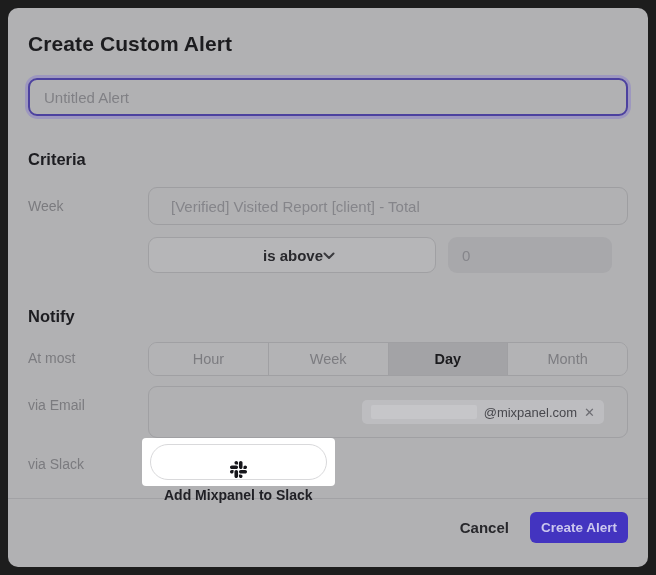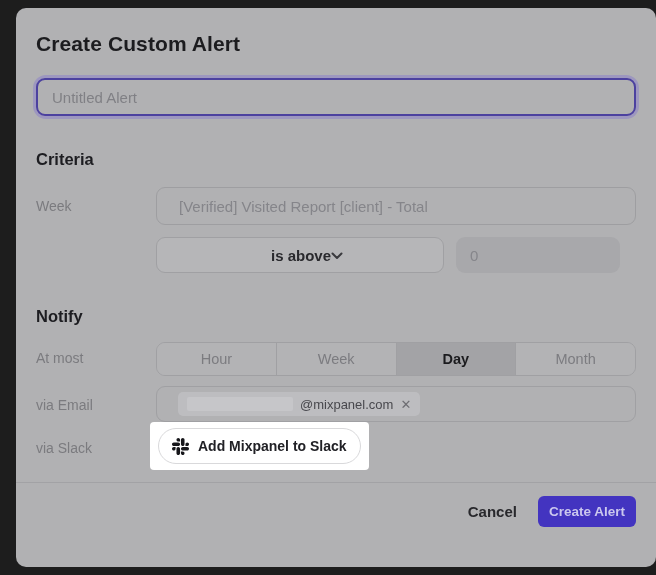--- a/index.html
+++ b/index.html
@@ -4,21 +4,21 @@
 <style>
   * { margin: 0; padding: 0; box-sizing: border-box; }
   html, body {
     width: 656px; height: 575px;
     background: #1d1d1d;
     font-family: "Liberation Sans", "DejaVu Sans", sans-serif;
     overflow: hidden;
   }
   .modal {
     position: absolute;
-    left: 16px; top: 8px;
+    left: 8px; top: 8px;
     width: 640px; height: 559px;
     background: #b1b1b3;
     border-radius: 10px;
     overflow: hidden;
   }
   .modal-title {
     margin: 24px 20px 0;
     font-size: 21px;
     font-weight: 700;
     color: #1c1c1f;
@@ -126,26 +126,27 @@
   }
   .segment:first-child { border-left: none; }
   .segment.selected {
     background: #a3a3a6;
     color: #1b1b1e;
     font-weight: 700;
   }
 
   .email-row { margin-top: 10px; }
   .email-box {
-    width: 100%; height: 36px;
+    width: 100%; height: 52px;
     border: 1px solid #a0a0a3;
     border-radius: 9px;
     display: flex;
     align-items: center;
-    padding: 0 16px;
+    padding: 0 23px;
+    justify-content: flex-end;
   }
   .email-chip {
     display: flex;
     align-items: center;
     height: 24px;
     margin-left: 5px;
     background: #bdbdc0;
     border-radius: 5px;
     padding: 0 9px;
     gap: 7px;
@@ -179,20 +180,21 @@
     height: 36px;
     padding: 16px 13px;
     background: #ffffff;
     border: 1px solid #d9d9db;
     border-radius: 18px;
     font-family: inherit;
     font-size: 14px;
     font-weight: 700;
     color: #212126;
     cursor: pointer;
+    flex-direction: column;
   }
   .slack-button svg { display: block; }
 
   .footer-divider {
     margin-top: 12px;
     border: none;
     border-top: 1px solid #a2a2a5;
   }
   .footer {
     display: flex;

